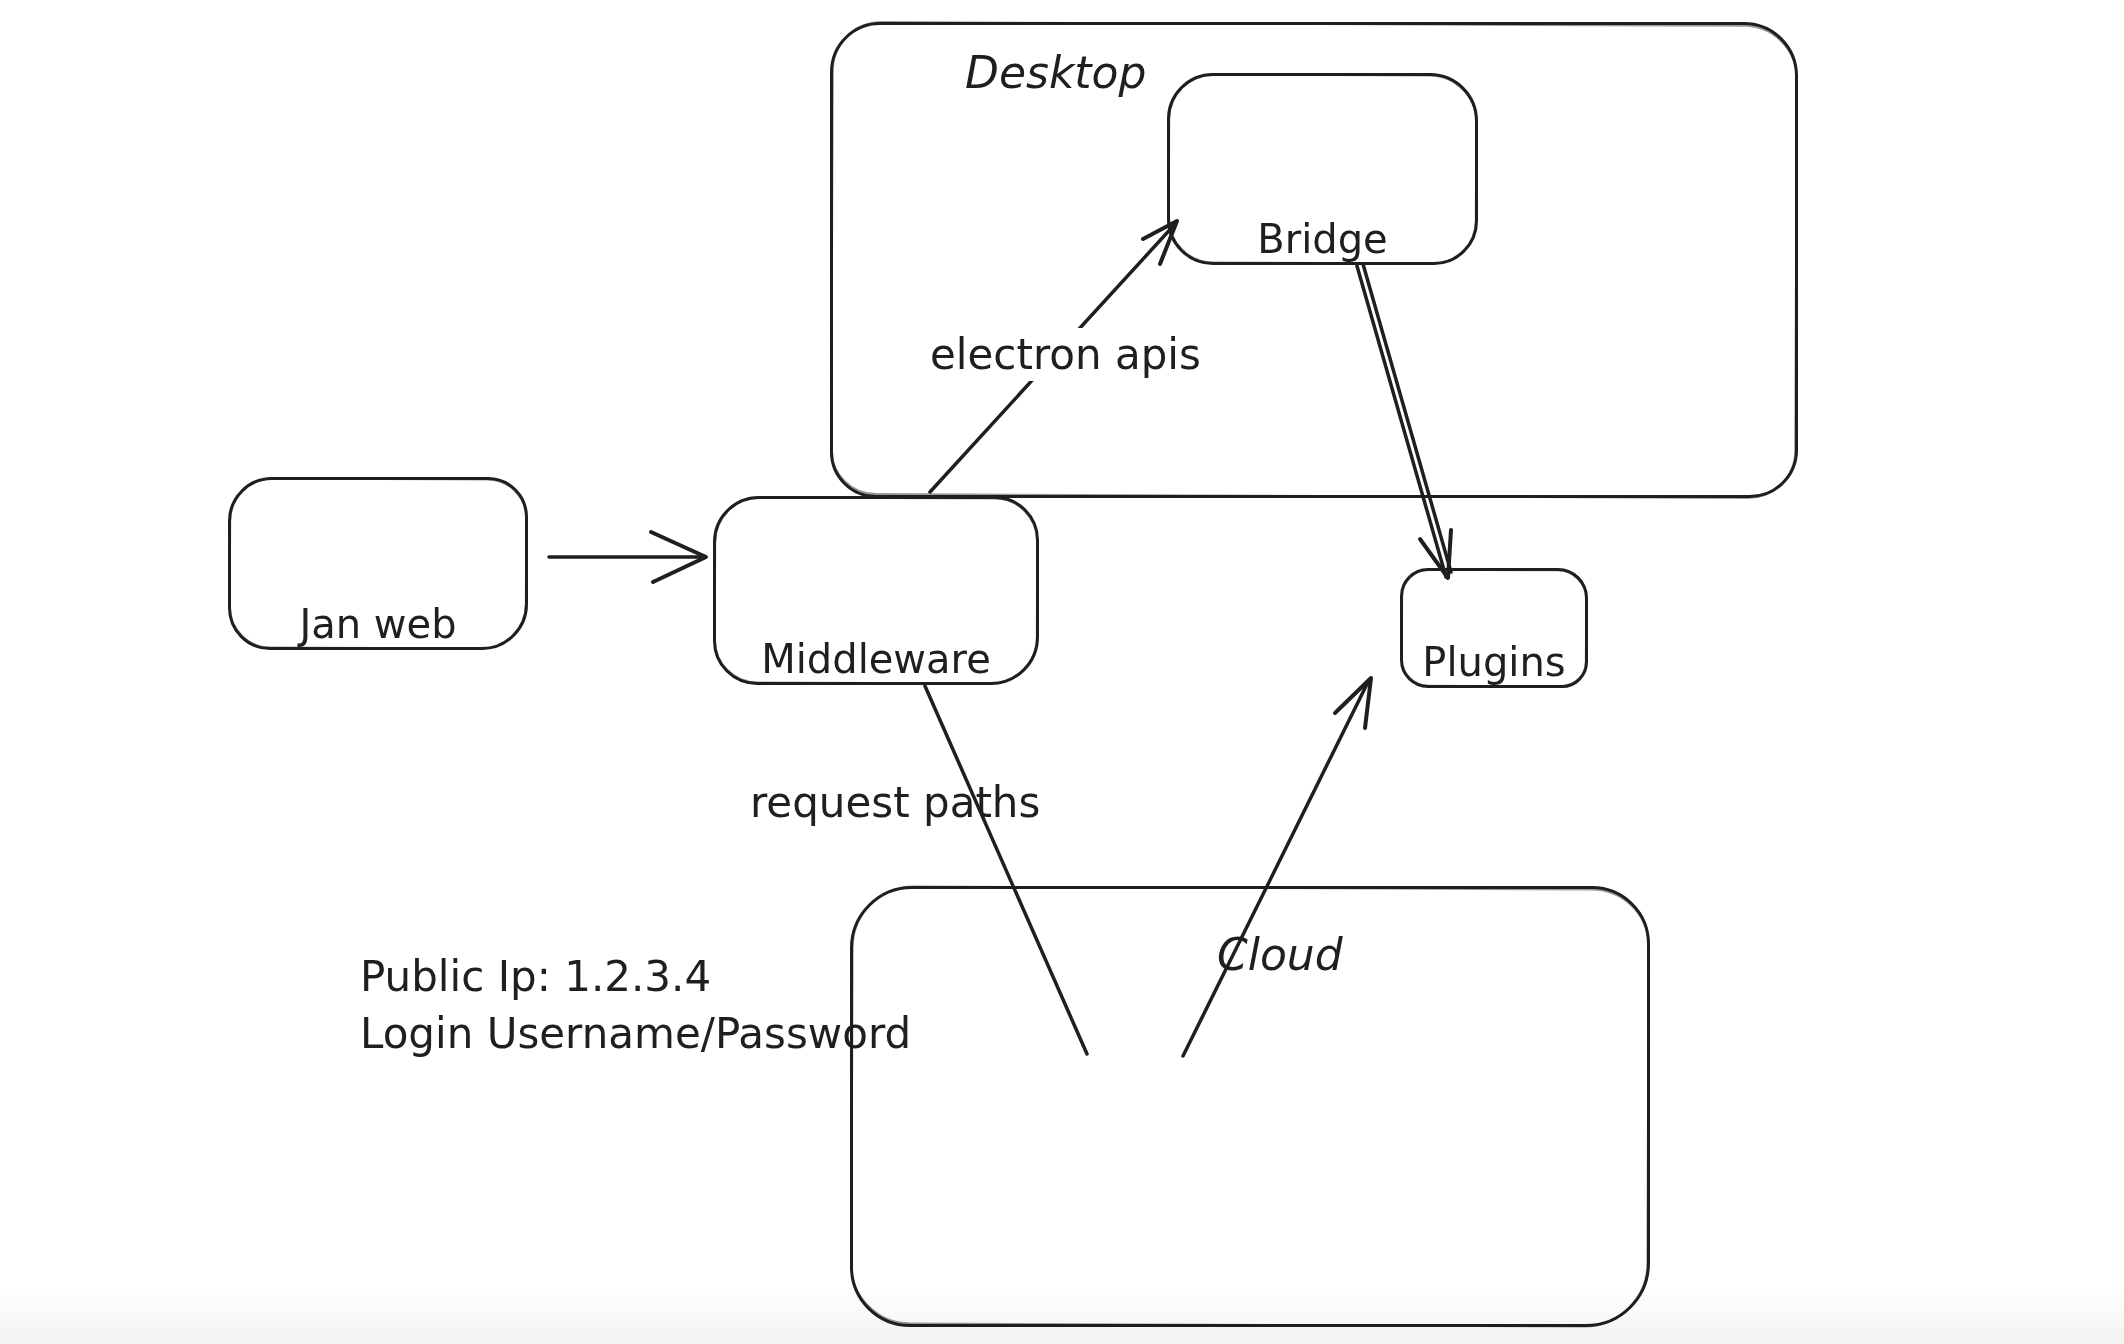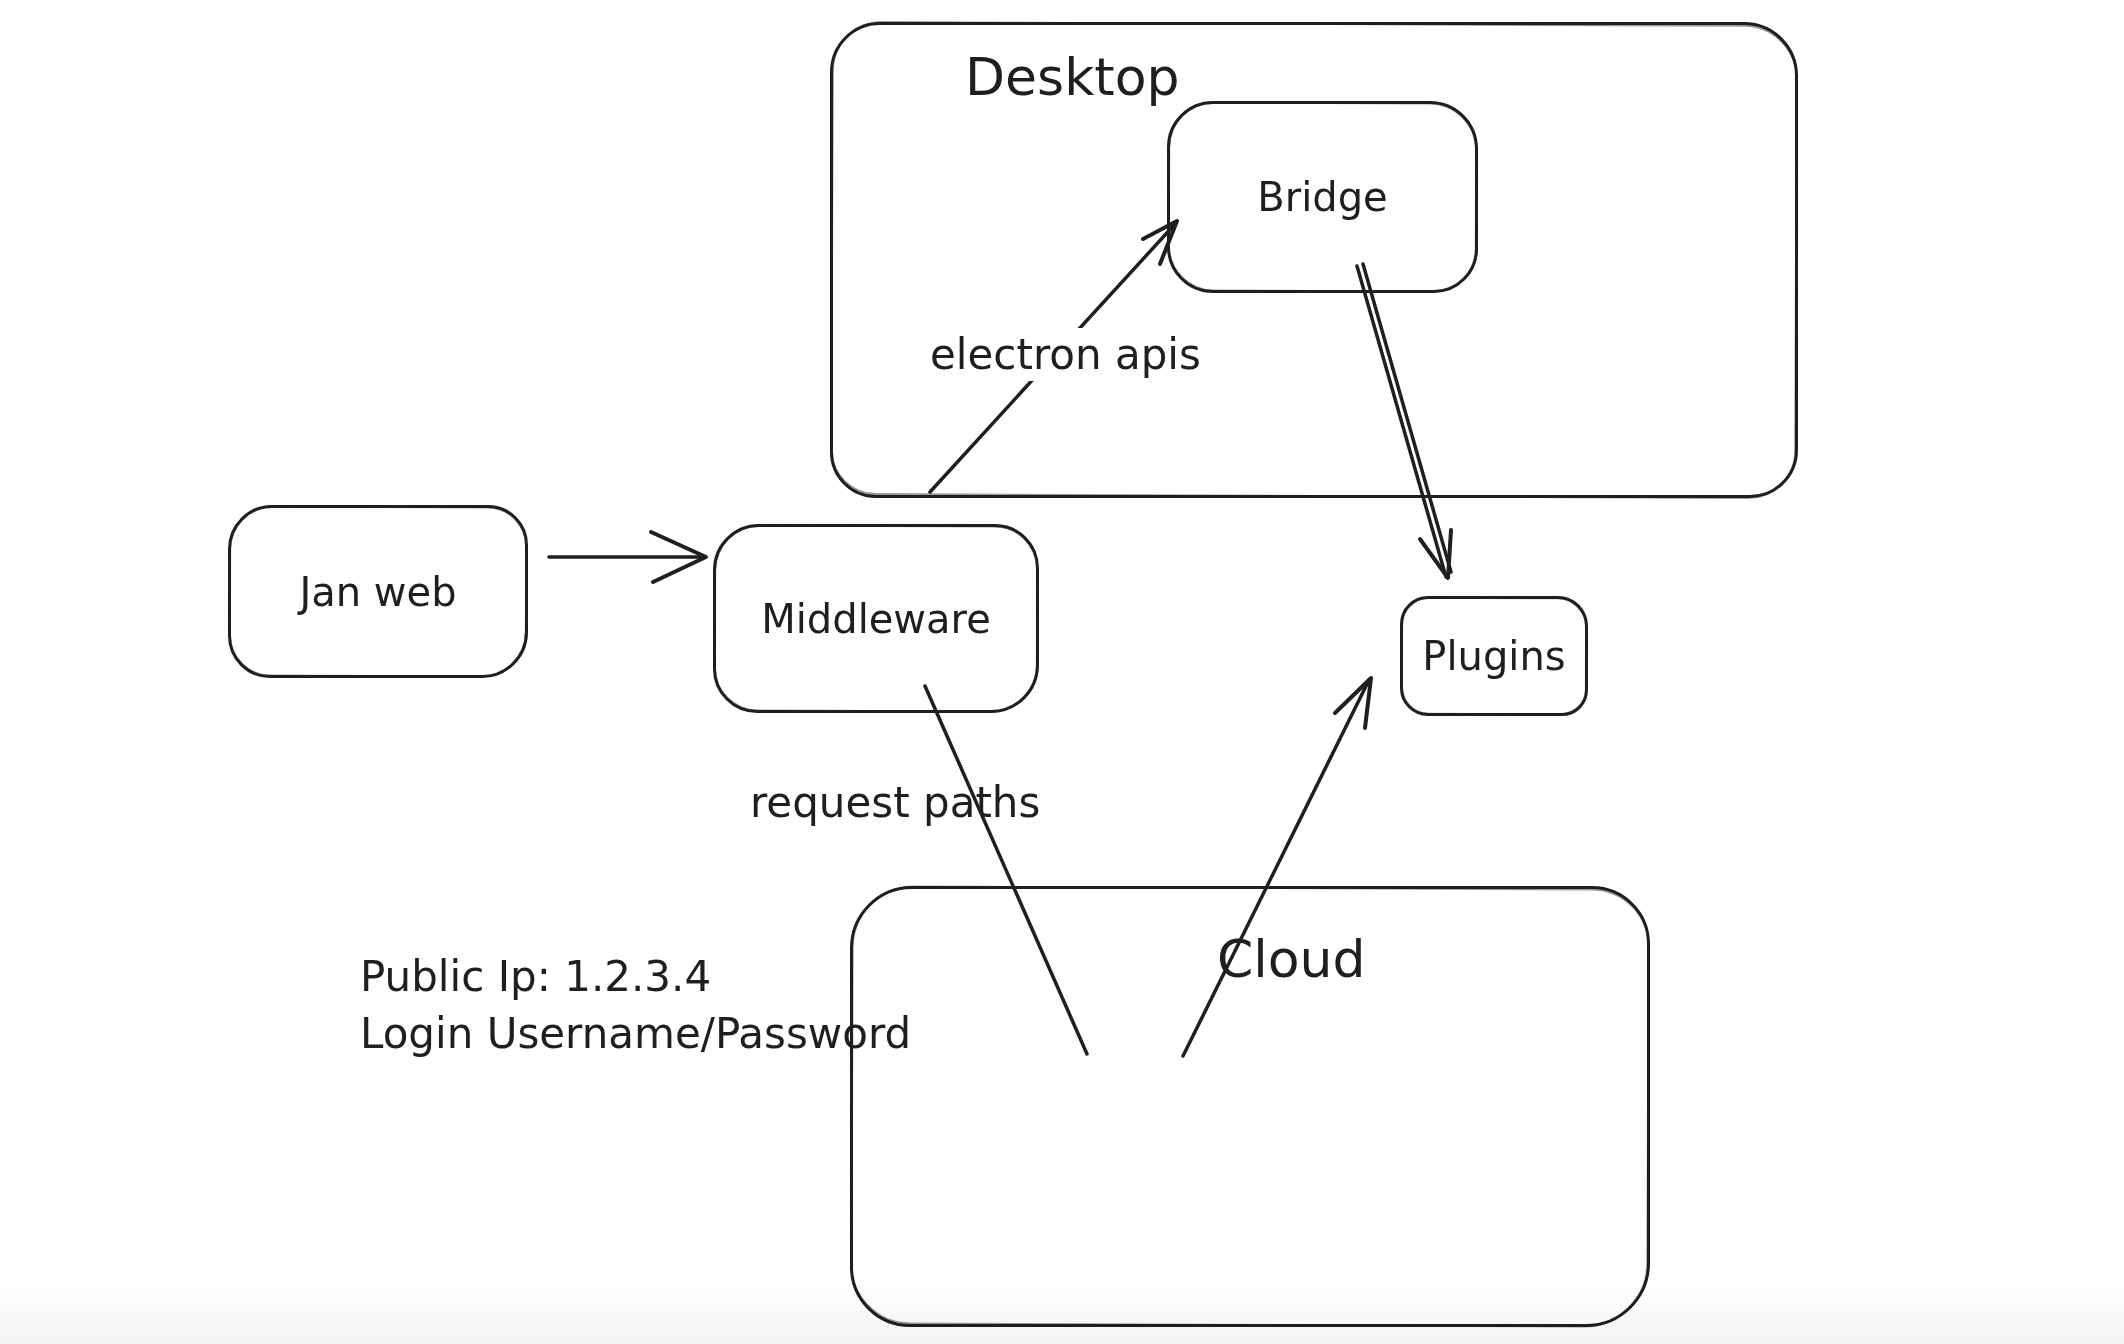--- a/index.html
+++ b/index.html
@@ -12,23 +12,23 @@
   .box {
     position:absolute; box-sizing:border-box;
     border:3px solid var(--stroke); background:transparent;
   }
   
   .box::before {
     content:""; position:absolute; inset:-2px;
     border:2px solid var(--stroke); border-radius:inherit;
     transform:rotate(.25deg); opacity:.45; pointer-events:none;
   }
-  .node { display:flex; align-items:center; justify-content:center; background:var(--bg);margin-top:28px; }
+  .node { display:flex; align-items:flex-end; justify-content:center; background:var(--bg); }
   .node span { font-size:40px; white-space:nowrap; }
-  .container-label { position:absolute; font-size:52px; white-space:nowrap; }
+  .container-label { position:absolute; font-size:44px; white-space:nowrap;font-style:italic; }
   .desktop      { left:830px;  top:22px;   width:968px; height:476px; border-radius:50px 54px 48px 46px; }
   .cloud        { left:850px;  top:886px;  width:800px; height:441px; border-radius:62px 58px 64px 60px; }
   .jan-web      { left:228px;  top:477px;  width:300px; height:173px; border-radius:44px 40px 46px 42px; }
   .middleware   { left:713px;  top:496px;  width:326px; height:189px; border-radius:46px 44px 48px 44px; }
   .bridge       { left:1167px; top:73px;   width:311px; height:192px; border-radius:46px 48px 44px 46px; }
   .plugins      { left:1400px; top:568px;  width:188px; height:120px; border-radius:28px 30px 26px 28px; }
   .http-server  { left:973px;  top:1056px; width:255px; height:192px; border-radius:46px 44px 46px 48px; }
   .desktop-label { left:132px; top:22px; }
   .cloud-label   { left:364px; top:40px; }
   svg.wires { position:absolute; left:0; top:0; width:2124px; height:1344px; pointer-events:none; }

